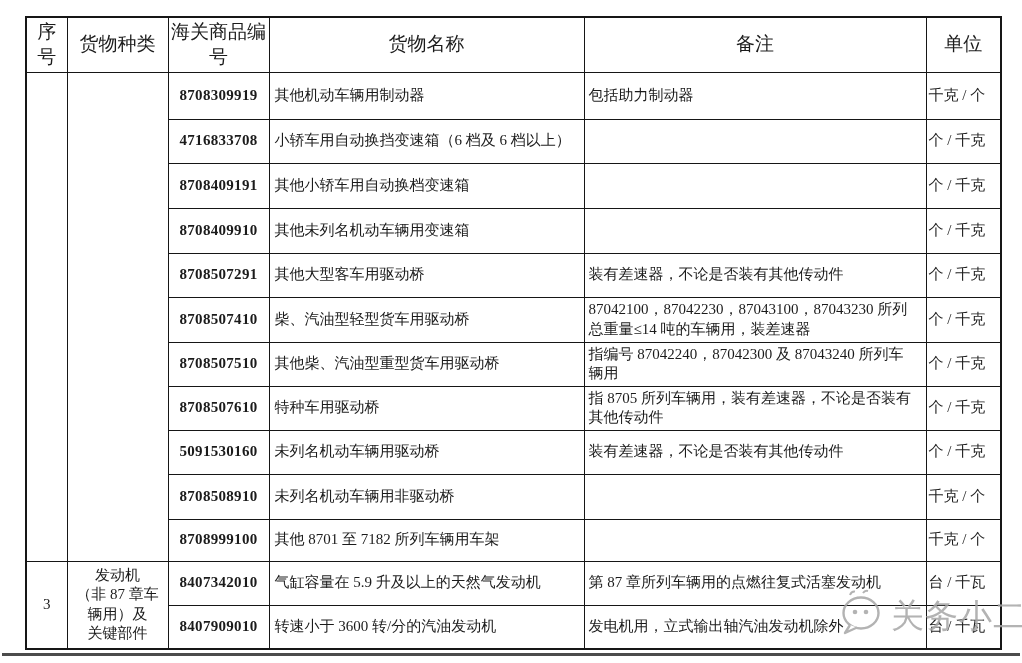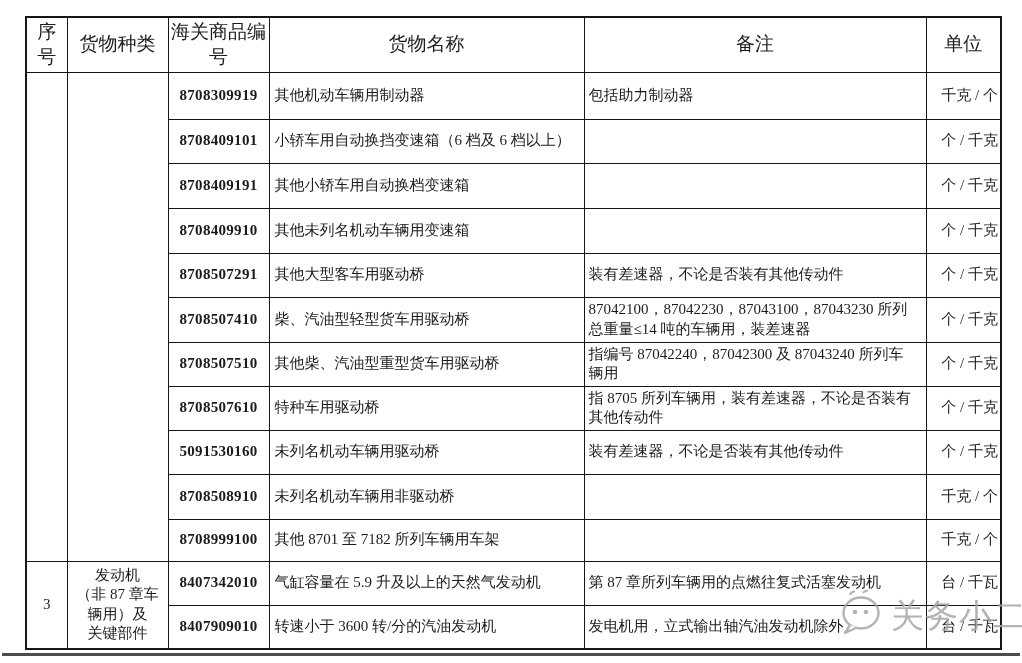--- a/index.html
+++ b/index.html
@@ -30,21 +30,21 @@
   .customs th{
     text-align:center;
     font-size:19px;
     padding:2px 2px;
   }
   td.c-serial{ text-align:center; }
   td.c-category{ text-align:center; white-space:pre-line; padding:4px 3px; }
   td.c-code{ text-align:center; letter-spacing:0.3px;font-weight:bold; }
   td.c-name{ text-align:left; }
   td.c-remark{ text-align:left; white-space:pre-line; padding:2px 4px; }
-  td.c-unit{ text-align:right; padding:2px 2px; }
+  td.c-unit{ text-align:left; padding:2px 2px; }
 
   .watermark{
     position:absolute;left:836px;top:589px;
     display:flex;align-items:center;gap:5px;
     opacity:0.85;
     pointer-events:none;
   }
   .watermark-text{
     font-size:33px;
     color:#a6a6a6;
@@ -85,21 +85,21 @@
     <tbody>
       <tr style="height:47px">
         <td class="c-serial" rowspan="11"></td>
         <td class="c-category" rowspan="11"></td>
         <td class="c-code">8708309919</td>
         <td class="c-name">其他机动车辆用制动器</td>
         <td class="c-remark">包括助力制动器</td>
         <td class="c-unit">千克 / 个</td>
       </tr>
       <tr style="height:44px">
-        <td class="c-code">8708409101</td>
+        <td class="c-code">4716833708</td>
         <td class="c-name">小轿车用自动换挡变速箱（6 档及 6 档以上）</td>
         <td class="c-remark"></td>
         <td class="c-unit">个 / 千克</td>
       </tr>
       <tr style="height:45px">
         <td class="c-code">8708409191</td>
         <td class="c-name">其他小轿车用自动换档变速箱</td>
         <td class="c-remark"></td>
         <td class="c-unit">个 / 千克</td>
       </tr>

